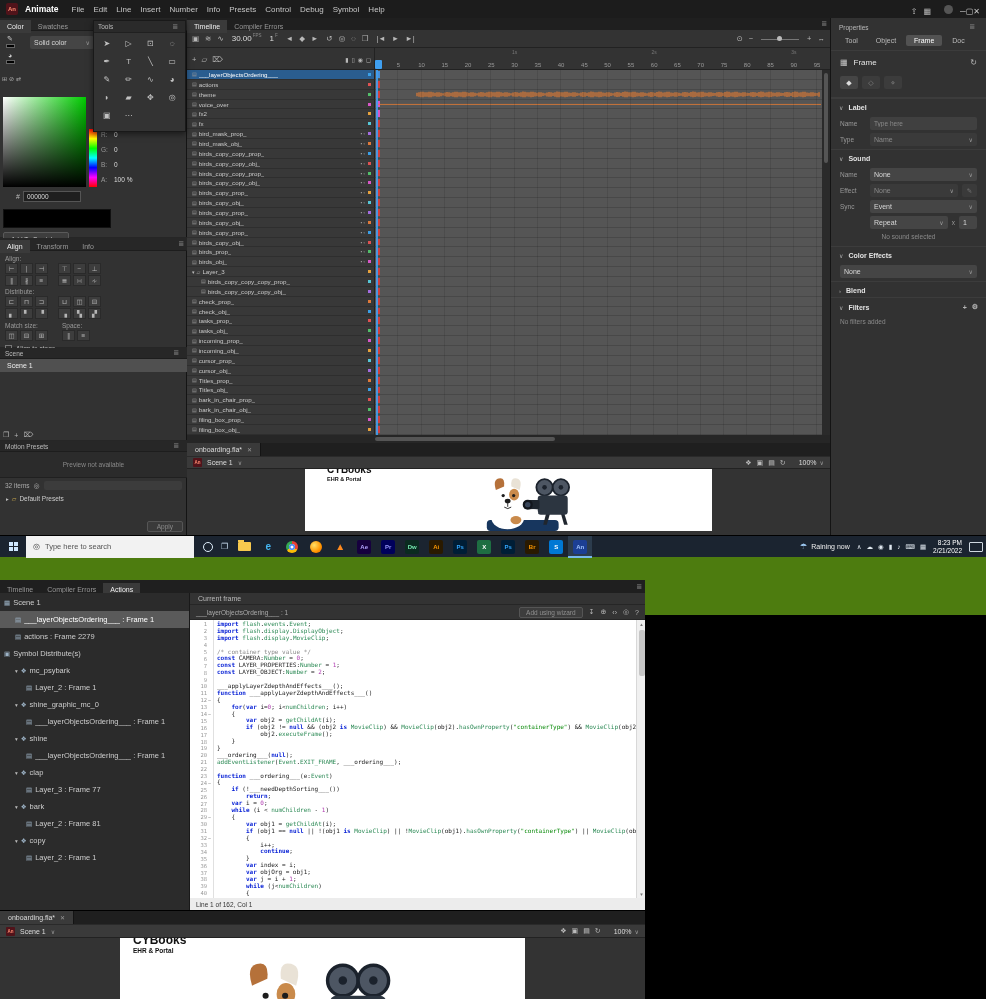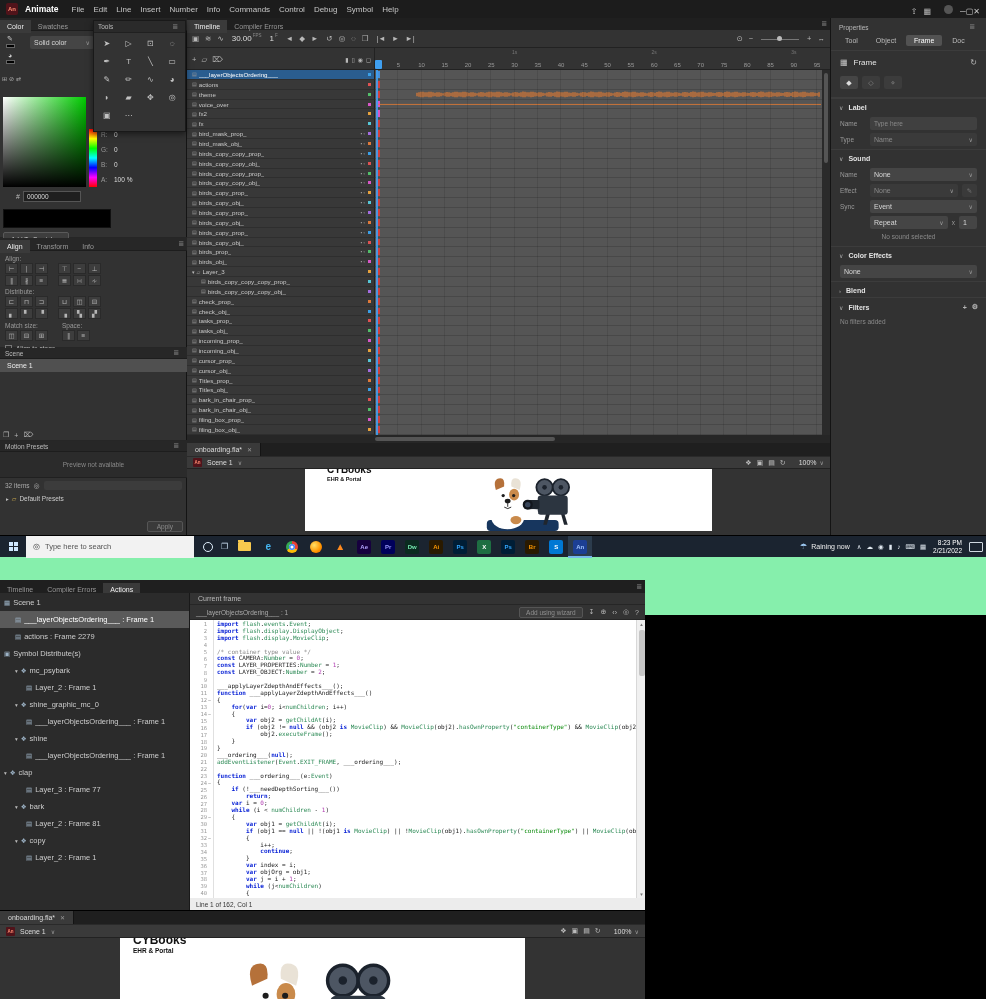--- a/index.html
+++ b/index.html
@@ -1,21 +1,21 @@
 <!DOCTYPE html>
 <html><head>
 <meta charset="utf-8">
 <style>
 *{margin:0;padding:0;box-sizing:border-box}
 body{background:#000}
 #root{position:relative;width:986px;height:999px;background:#000;overflow:hidden;font-family:"Liberation Sans",sans-serif;cursor:default}
 .ic{display:inline-flex;align-items:center;justify-content:center;color:#b5b5b5}
 .sp{flex:1}
 
-#app{position:absolute;left:0;top:0;width:986px;height:615px;background:#86efac}
+#app{position:absolute;left:0;top:0;width:986px;height:615px;background:#4d7c0f}
 #menubar{position:absolute;left:0;top:0;width:986px;height:18px;background:#1c1c1c;display:flex;align-items:center;padding:0 6px;gap:7px;z-index:30}
 .app-logo{width:12px;height:12px;background:#51131a;color:#ff8a70;font-size:6px;font-weight:bold;display:flex;align-items:center;justify-content:center;border-radius:2px}
 .app-title{color:#fff;font-size:8.5px;font-weight:bold;margin-right:6px}
 #menu-items{display:flex;gap:9px}
 .menu-item{color:#c6c6c6;font-size:8px}
 .mb-ic{font-size:8px;color:#bbb;margin-left:6px}
 .avatar-dot{width:9px;height:9px;border-radius:50%;background:#555;margin-left:6px}
 .win-ctl{color:#ccc;font-size:8px;width:17px;text-align:center}
 
 #left-col{position:absolute;left:0;top:18px;width:187px;height:517px;background:#323232;border-right:1px solid #141414}
@@ -238,21 +238,21 @@
     <div id="menubar">
       <span class="app-logo">An</span>
       <span class="app-title">Animate</span>
       <span id="menu-items">
           <span class="menu-item">File</span>
           <span class="menu-item">Edit</span>
           <span class="menu-item">Line</span>
           <span class="menu-item">Insert</span>
           <span class="menu-item">Number</span>
           <span class="menu-item">Info</span>
-          <span class="menu-item">Commands</span>
+          <span class="menu-item">Presets</span>
           <span class="menu-item">Control</span>
           <span class="menu-item">Debug</span>
           <span class="menu-item">Symbol</span>
           <span class="menu-item">Help</span>
         </span>
       <span class="sp"></span>
       <span id="menubar-icons"><span class="mb-ic ic">⇪</span><span class="mb-ic ic">▦</span></span>
       <span class="avatar-dot"></span>
       <span id="win-controls"><span class="win-ctl">─</span><span class="win-ctl">▢</span><span class="win-ctl">✕</span></span>
     </div>
@@ -1275,21 +1275,21 @@
         </div>
         <div class="tree-row" style="padding-left:15px">
           <span class="t-chev">▾</span>
           <span class="t-ico">❖</span>
           <span class="t-label">shine</span>
         </div>
         <div class="tree-row" style="padding-left:26px">
           <span class="t-ico">▤</span>
           <span class="t-label">___layerObjectsOrdering___ : Frame 1</span>
         </div>
-        <div class="tree-row" style="padding-left:4px">
+        <div class="tree-row" style="padding-left:15px">
           <span class="t-chev">▾</span>
           <span class="t-ico">❖</span>
           <span class="t-label">clap</span>
         </div>
         <div class="tree-row" style="padding-left:26px">
           <span class="t-ico">▤</span>
           <span class="t-label">Layer_3 : Frame 77</span>
         </div>
         <div class="tree-row" style="padding-left:15px">
           <span class="t-chev">▾</span>

